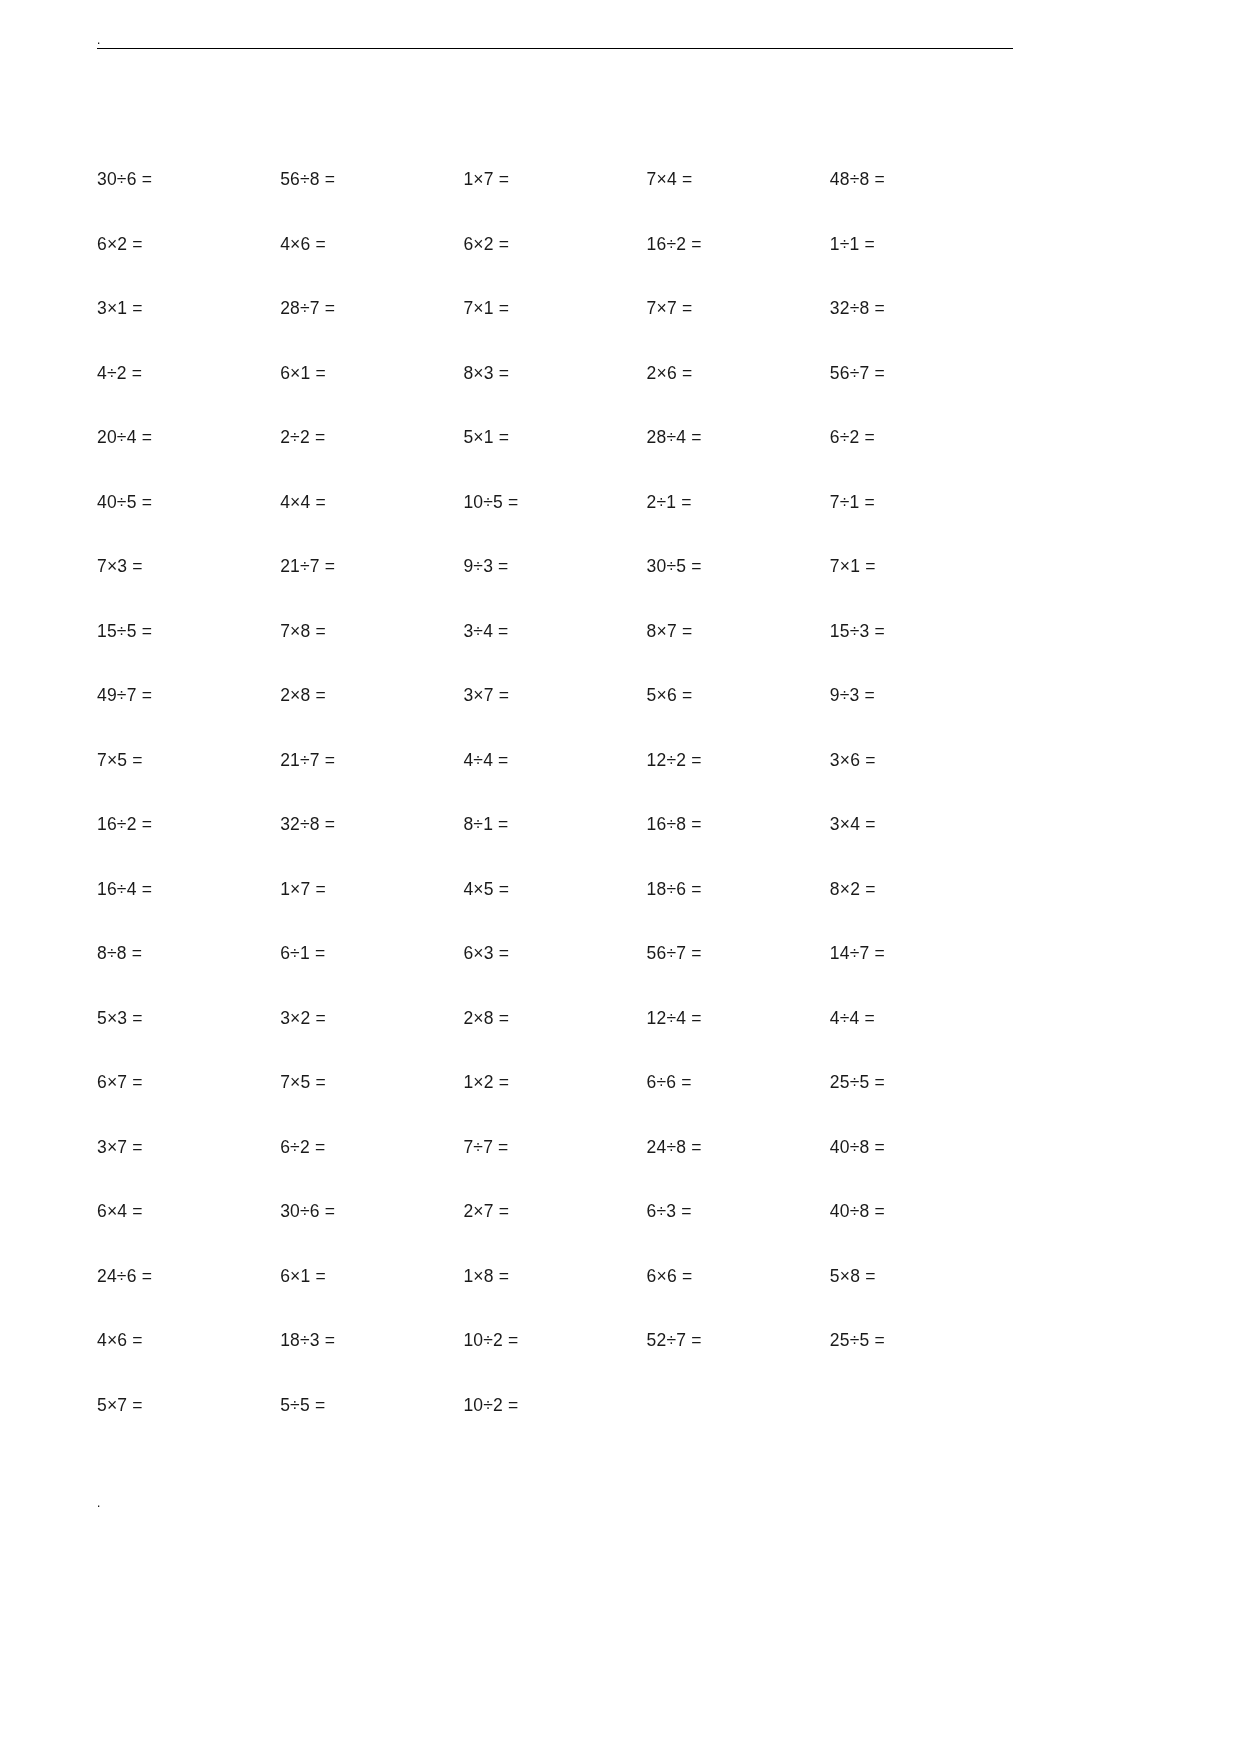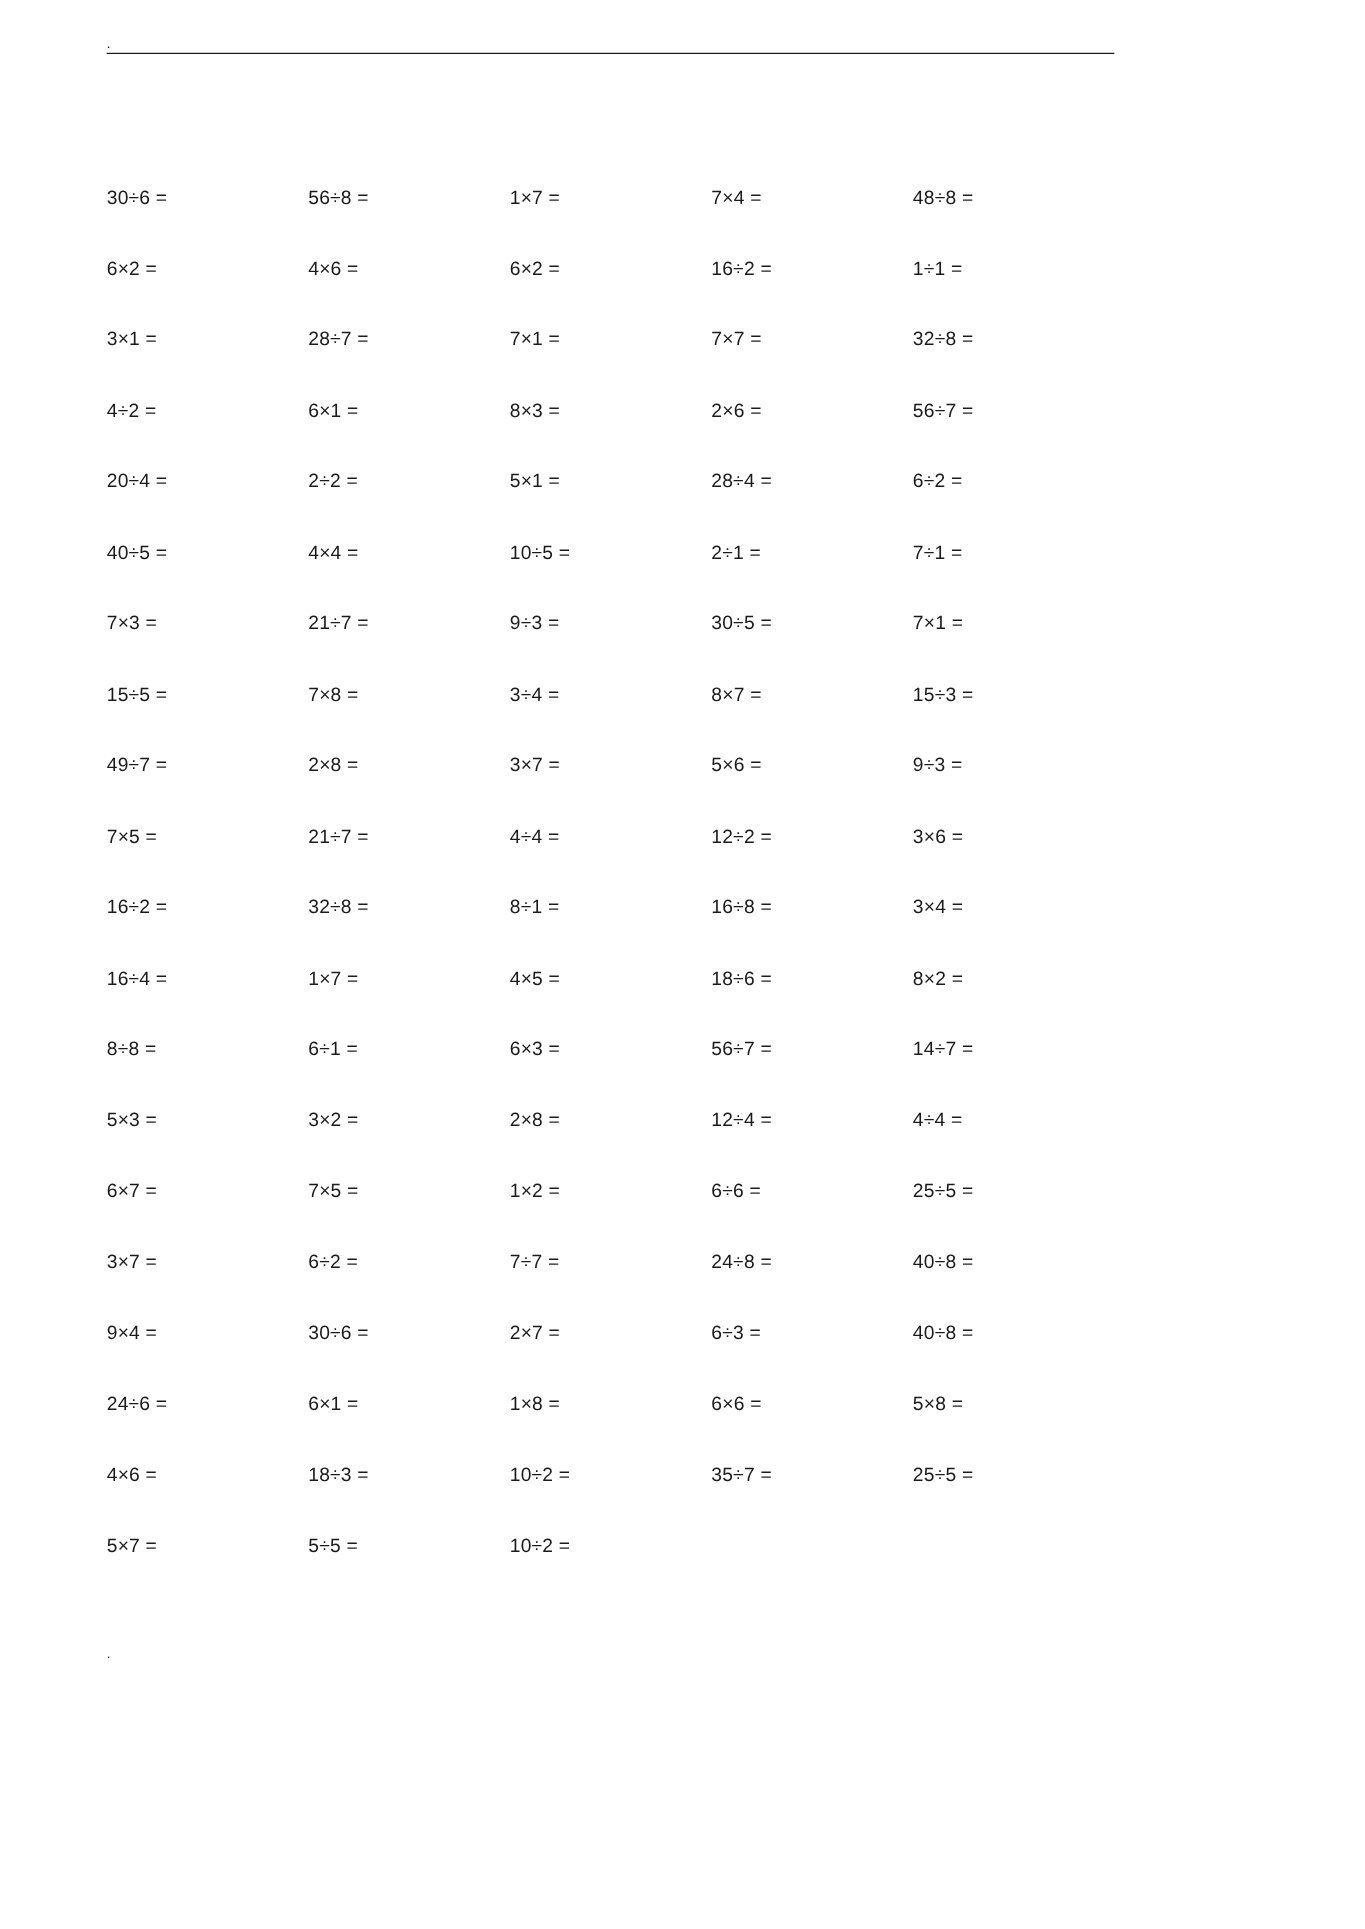--- a/index.html
+++ b/index.html
@@ -148,34 +148,34 @@
       <div class="cell"><span>6×7 =</span></div>
       <div class="cell"><span>7×5 =</span></div>
       <div class="cell"><span>1×2 =</span></div>
       <div class="cell"><span>6÷6 =</span></div>
       <div class="cell"><span>25÷5 =</span></div>
       <div class="cell"><span>3×7 =</span></div>
       <div class="cell"><span>6÷2 =</span></div>
       <div class="cell"><span>7÷7 =</span></div>
       <div class="cell"><span>24÷8 =</span></div>
       <div class="cell"><span>40÷8 =</span></div>
-      <div class="cell"><span>9×4 =</span></div>
+      <div class="cell"><span>6×4 =</span></div>
       <div class="cell"><span>30÷6 =</span></div>
       <div class="cell"><span>2×7 =</span></div>
       <div class="cell"><span>6÷3 =</span></div>
       <div class="cell"><span>40÷8 =</span></div>
       <div class="cell"><span>24÷6 =</span></div>
       <div class="cell"><span>6×1 =</span></div>
       <div class="cell"><span>1×8 =</span></div>
       <div class="cell"><span>6×6 =</span></div>
       <div class="cell"><span>5×8 =</span></div>
       <div class="cell"><span>4×6 =</span></div>
       <div class="cell"><span>18÷3 =</span></div>
       <div class="cell"><span>10÷2 =</span></div>
-      <div class="cell"><span>35÷7 =</span></div>
+      <div class="cell"><span>52÷7 =</span></div>
       <div class="cell"><span>25÷5 =</span></div>
       <div class="cell"><span>5×7 =</span></div>
       <div class="cell"><span>5÷5 =</span></div>
       <div class="cell"><span>10÷2 =</span></div>
     </div>
 
   <div class="footer-mark">.</div>
 
 </div>
 

